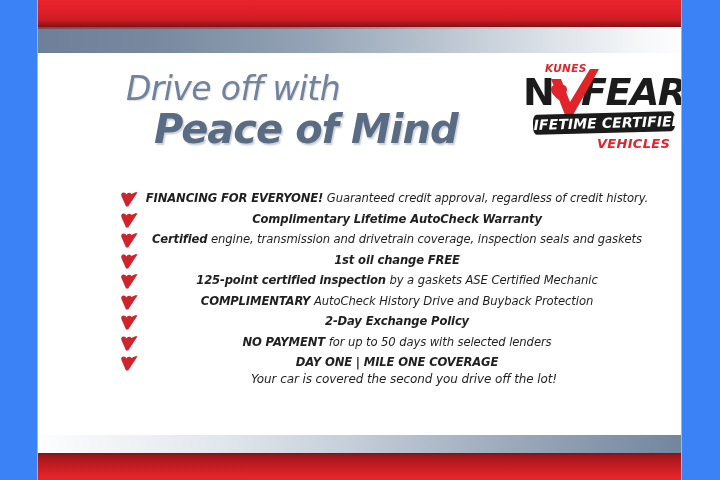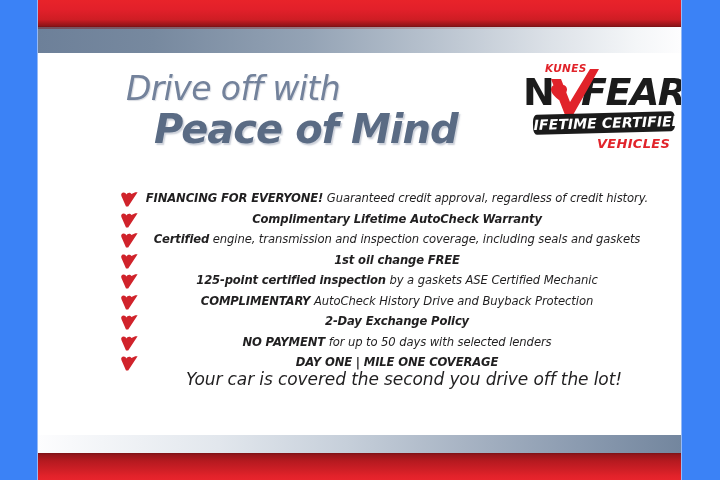--- a/index.html
+++ b/index.html
@@ -270,21 +270,21 @@
   }
   .benefit-text .r {
     font-weight: 400;
     font-style: italic;
     letter-spacing: -0.1px;
   }
   .benefit-sub {
     font-family: "DejaVu Sans", sans-serif;
     font-style: italic;
     font-weight: 400;
-    font-size: 17px;
+    font-size: 12px;
     line-height: 16px;
     letter-spacing: -0.1px;
     color: #201f20;
     padding-left: 14px;
     white-space: nowrap;
   }
 </style>
 </head>
 <body>
 
@@ -335,21 +335,21 @@
         <svg class="benefit-check" viewBox="0 0 18 15">
           <path d="M1.4 4.1 C0.6 2.0 2.0 0.6 3.6 0.6 C5.0 0.6 5.9 1.5 6.4 2.5 C6.9 1.5 7.9 0.7 9.1 0.7 C10.1 0.7 11.0 1.2 11.4 2.0 L15.3 0.2 L17.6 0.2 L8.2 14.6 L6.0 14.6 Z" fill="#d0232b"></path>
         </svg>
         <div class="benefit-text"><span class="b">Complimentary Lifetime AutoCheck Warranty</span><span class="r"></span></div>
       </div>
 
       <div class="benefit-row">
         <svg class="benefit-check" viewBox="0 0 18 15">
           <path d="M1.4 4.1 C0.6 2.0 2.0 0.6 3.6 0.6 C5.0 0.6 5.9 1.5 6.4 2.5 C6.9 1.5 7.9 0.7 9.1 0.7 C10.1 0.7 11.0 1.2 11.4 2.0 L15.3 0.2 L17.6 0.2 L8.2 14.6 L6.0 14.6 Z" fill="#d0232b"></path>
         </svg>
-        <div class="benefit-text"><span class="b">Certified</span><span class="r"> engine, transmission and inspection coverage, including seals and gaskets</span></div>
+        <div class="benefit-text"><span class="b">Certified</span><span class="r"> engine, transmission and drivetrain coverage, inspection seals and gaskets</span></div>
       </div>
 
       <div class="benefit-row">
         <svg class="benefit-check" viewBox="0 0 18 15">
           <path d="M1.4 4.1 C0.6 2.0 2.0 0.6 3.6 0.6 C5.0 0.6 5.9 1.5 6.4 2.5 C6.9 1.5 7.9 0.7 9.1 0.7 C10.1 0.7 11.0 1.2 11.4 2.0 L15.3 0.2 L17.6 0.2 L8.2 14.6 L6.0 14.6 Z" fill="#d0232b"></path>
         </svg>
         <div class="benefit-text"><span class="b">1st oil change FREE</span><span class="r"></span></div>
       </div>
 
       <div class="benefit-row">

